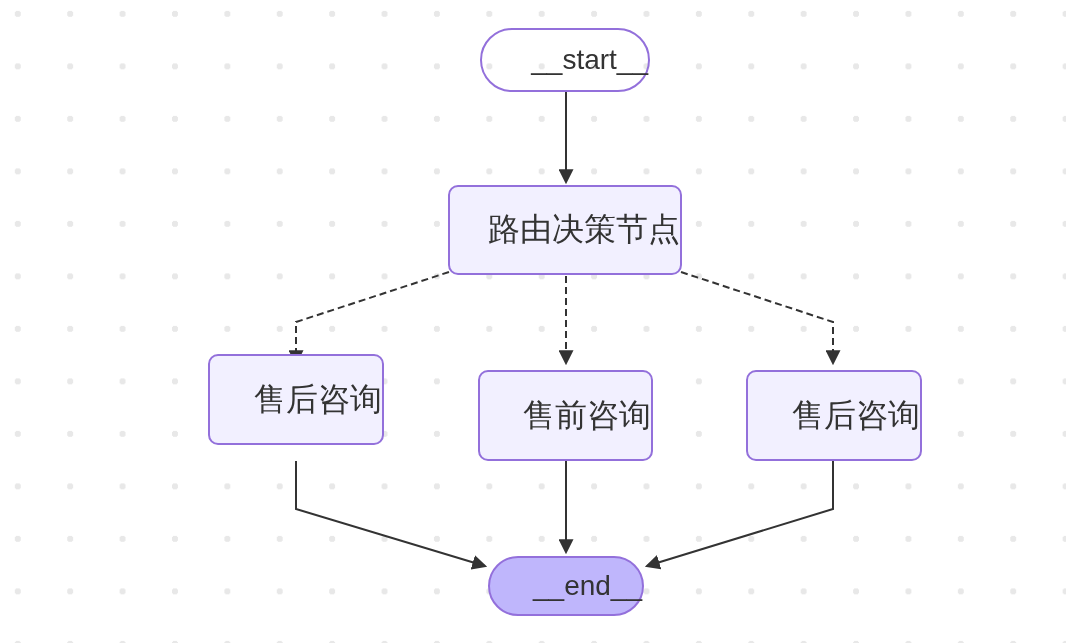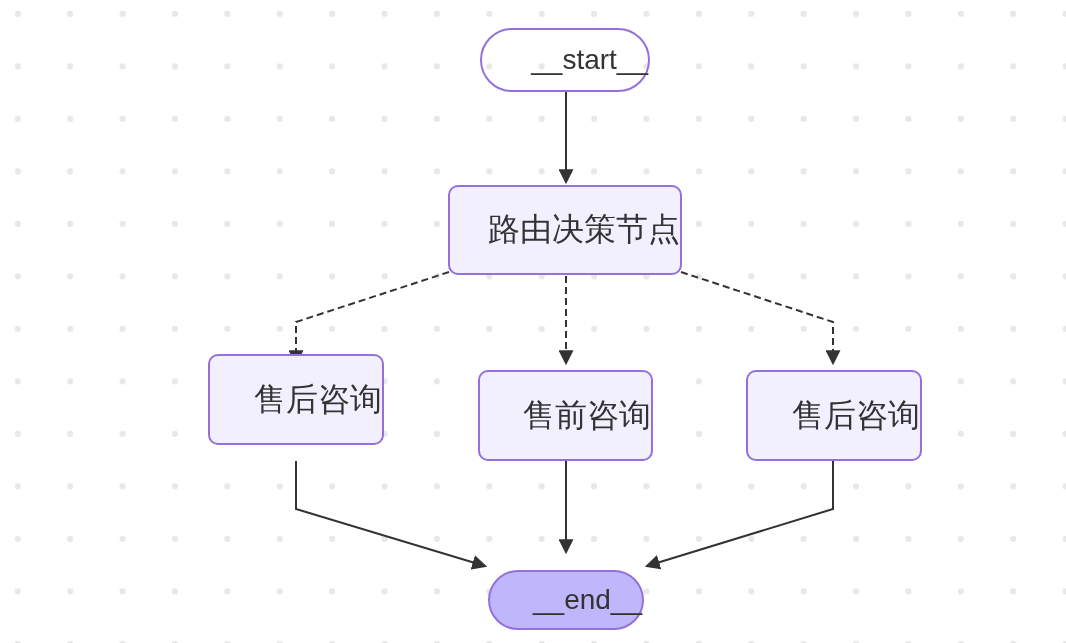--- a/index.html
+++ b/index.html
@@ -57,21 +57,20 @@
     background:var(--c-start-fill);
   }
   .node.router{left:448px;top:185px;width:234px;height:90px;padding-left:12px;}
   .node.after-sales{left:208px;top:354px;width:176px;height:91px;}
   .node.pre-sales{left:478px;top:370px;width:175px;height:91px;}
   .node.tech{left:746px;top:370px;width:176px;height:91px;}
   .node.end{
     left:488px;top:556px;width:156px;height:60px;
     border-radius:30px;
     background:var(--c-end-fill);
-    margin-top:14px;
   }
 </style>
 </head>
 <body>
 
 <div class="canvas">
 
   <svg class="edges">
     <defs>
       <marker id="arrow" viewBox="0 0 10 10" refX="8.5" refY="5" markerWidth="7.5" markerHeight="7.5" orient="auto-start-reverse">

